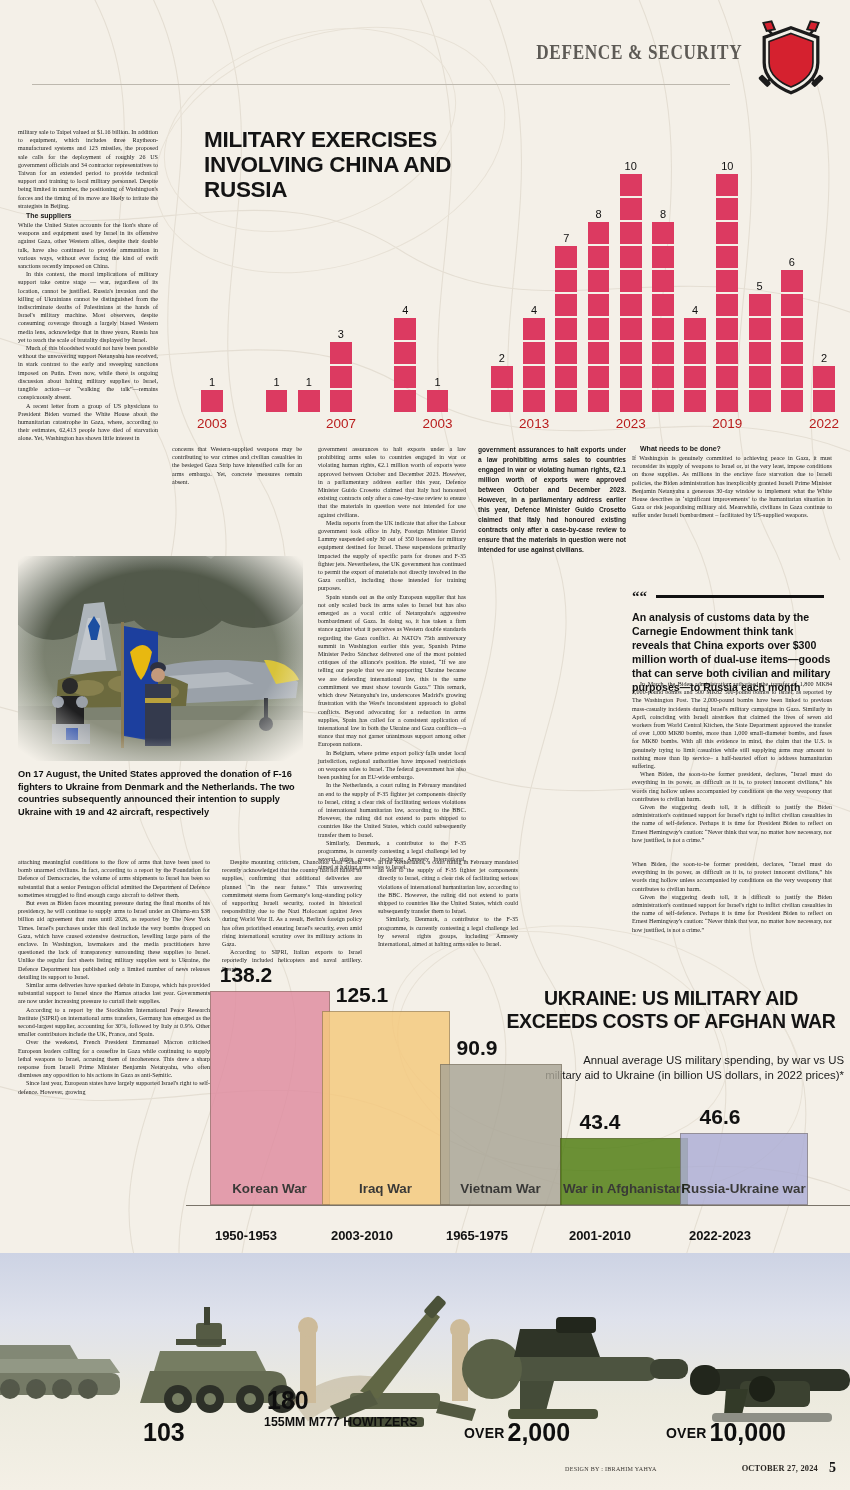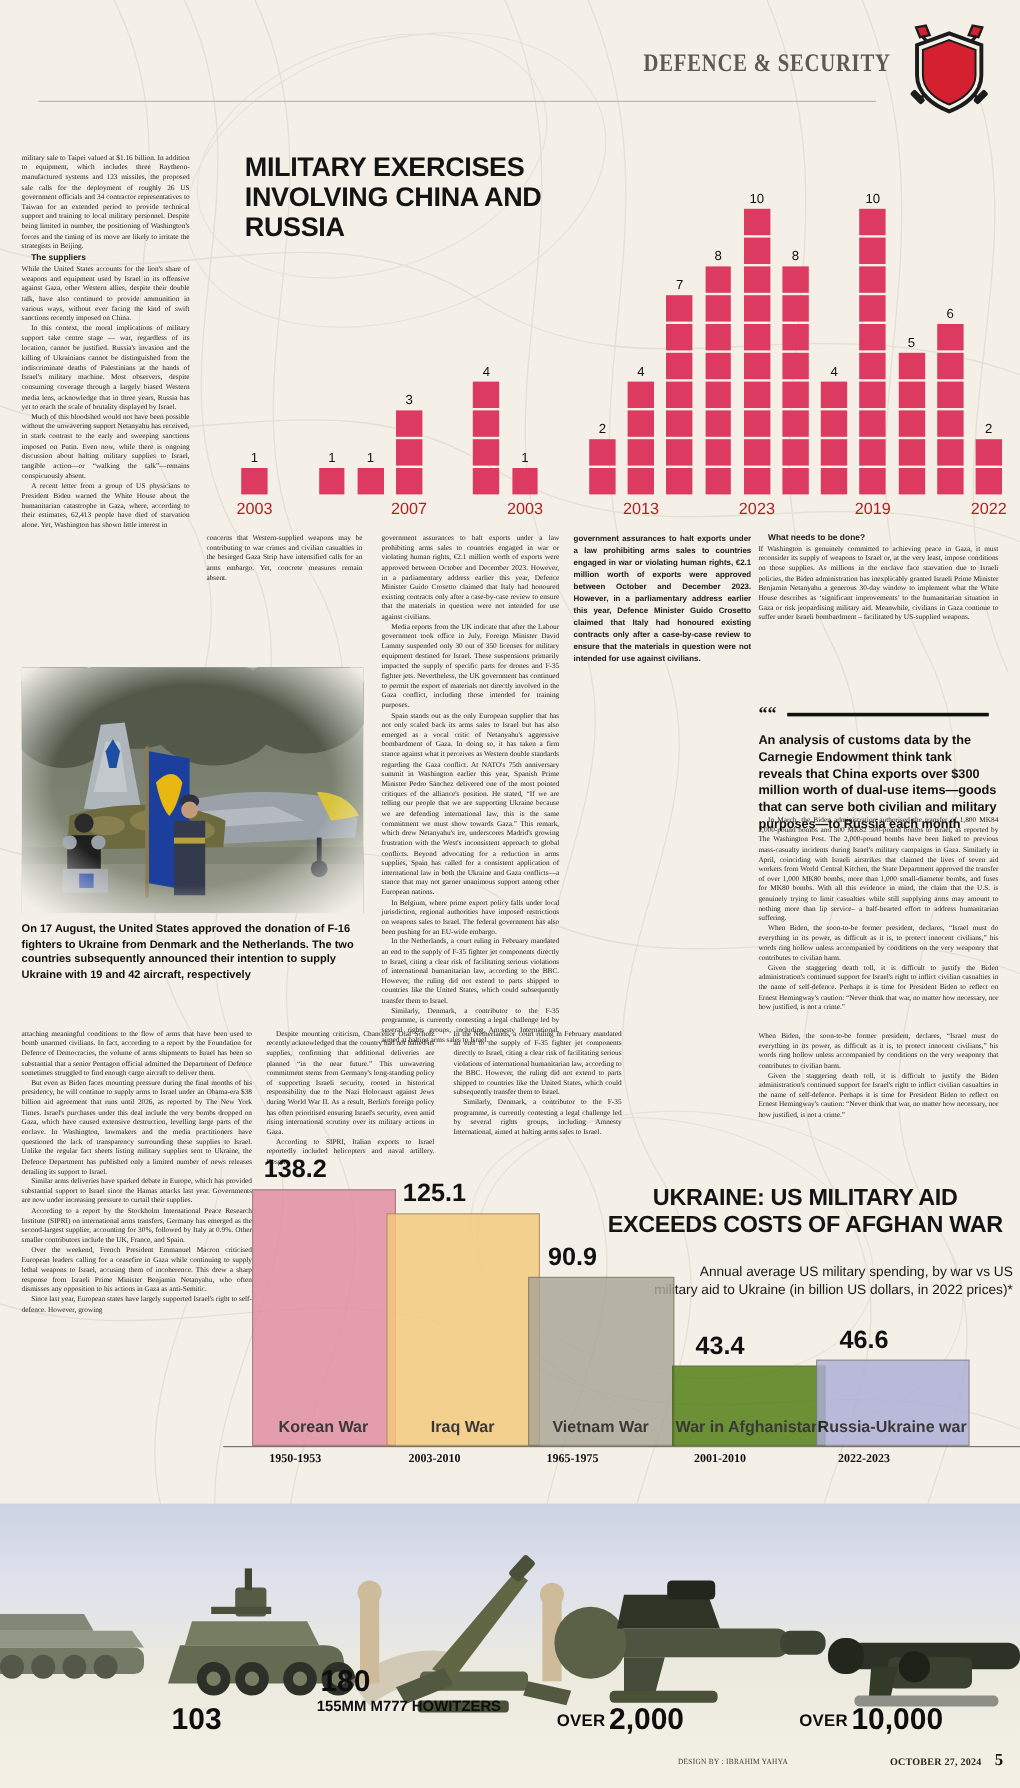--- a/index.html
+++ b/index.html
@@ -138,22 +138,22 @@
   }
   .warcol .wval {
     position: absolute; left: 50%; transform: translateX(-50%);
     font-family: "Liberation Sans", sans-serif; font-weight: 700;
     font-size: 21px; color: #111; white-space: nowrap;
   }
   #chart2 .axis2 {
     position: absolute; left: 0; bottom: 0; width: 664px; height: 20px; display: flex;
   }
   #chart2 .axis2 .t {
-    text-align: center; font-family: Liberation Serif, serif;
-    font-weight: 700; font-size: 10px; color: #111; padding-top: 3px;
+    text-align: center; font-family: Liberation Sans, sans-serif;
+    font-weight: 700; font-size: 13px; color: #111; padding-top: 21px;
   }
   #chart2 .baseline { position: absolute; left: 0; bottom: 21px; width: 664px; height: 1px; background: #7a746a; }
 
   
   #weapons {
     position: absolute; left: 0; top: 1253px; width: 850px; height: 237px; z-index: 3;
     background: linear-gradient(180deg,#cdd3e4 0%, #dfe2ec 28%, #eceade 60%, #f4f0e6 100%);
     overflow: hidden;
   }
   .wcard { position: absolute; bottom: 44px; }

